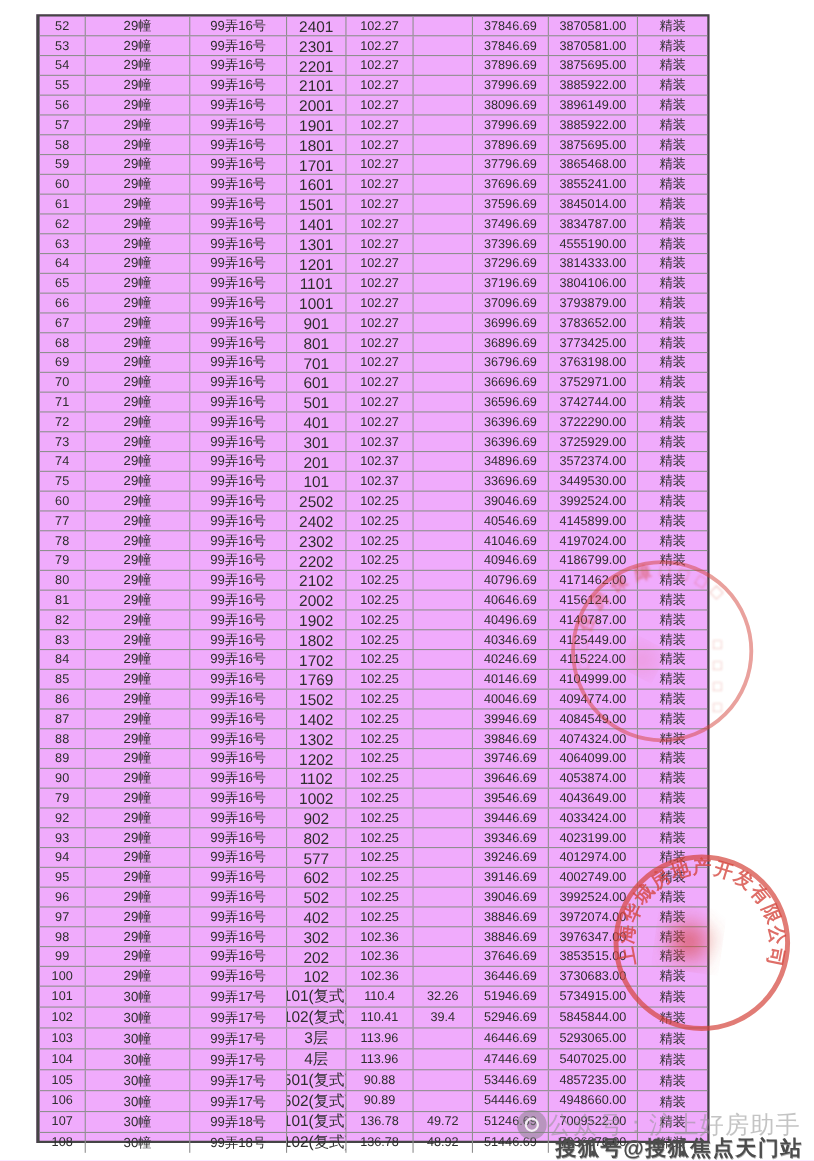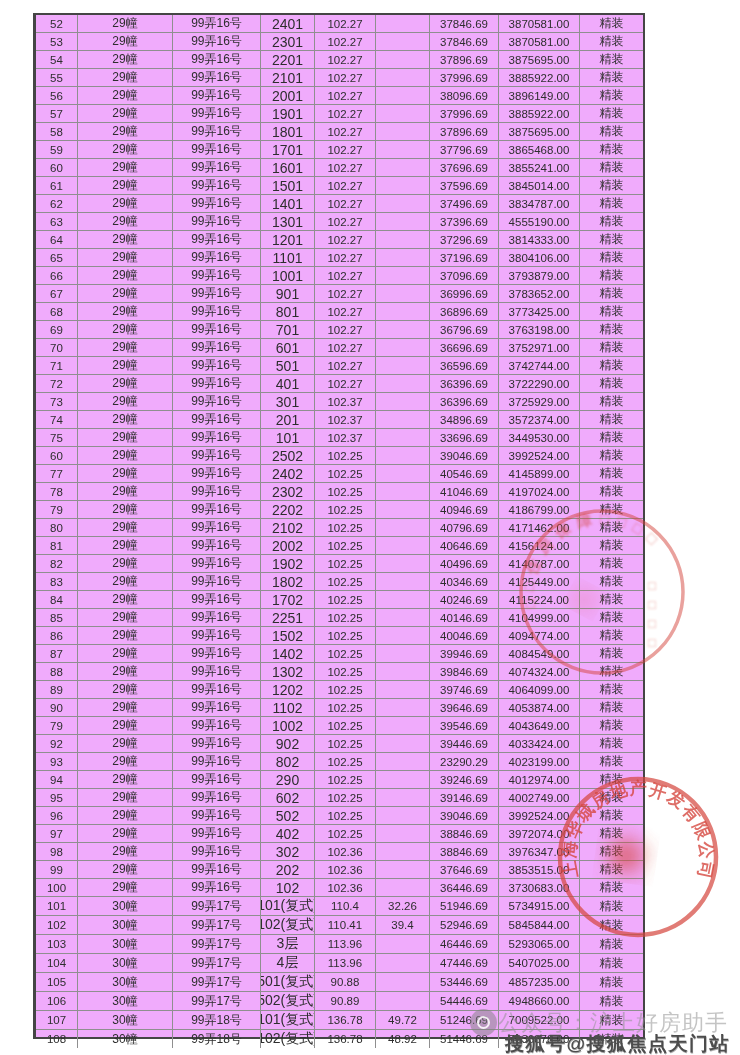--- a/index.html
+++ b/index.html
@@ -416,21 +416,21 @@
       <div class="tcell c4">102.25</div>
       <div class="tcell c5"></div>
       <div class="tcell c6">40246.69</div>
       <div class="tcell c7">4115224.00</div>
       <div class="tcell c8">精装</div>
     </div>
     <div class="trow">
       <div class="tcell c0">85</div>
       <div class="tcell c1">29幢</div>
       <div class="tcell c2">99弄16号</div>
-      <div class="tcell c3">2251</div>
+      <div class="tcell c3">1769</div>
       <div class="tcell c4">102.25</div>
       <div class="tcell c5"></div>
       <div class="tcell c6">40146.69</div>
       <div class="tcell c7">4104999.00</div>
       <div class="tcell c8">精装</div>
     </div>
     <div class="trow">
       <div class="tcell c0">86</div>
       <div class="tcell c1">29幢</div>
       <div class="tcell c2">99弄16号</div>
@@ -507,29 +507,29 @@
       <div class="tcell c7">4033424.00</div>
       <div class="tcell c8">精装</div>
     </div>
     <div class="trow">
       <div class="tcell c0">93</div>
       <div class="tcell c1">29幢</div>
       <div class="tcell c2">99弄16号</div>
       <div class="tcell c3">802</div>
       <div class="tcell c4">102.25</div>
       <div class="tcell c5"></div>
-      <div class="tcell c6">23290.29</div>
+      <div class="tcell c6">39346.69</div>
       <div class="tcell c7">4023199.00</div>
       <div class="tcell c8">精装</div>
     </div>
     <div class="trow">
       <div class="tcell c0">94</div>
       <div class="tcell c1">29幢</div>
       <div class="tcell c2">99弄16号</div>
-      <div class="tcell c3">290</div>
+      <div class="tcell c3">577</div>
       <div class="tcell c4">102.25</div>
       <div class="tcell c5"></div>
       <div class="tcell c6">39246.69</div>
       <div class="tcell c7">4012974.00</div>
       <div class="tcell c8">精装</div>
     </div>
     <div class="trow">
       <div class="tcell c0">95</div>
       <div class="tcell c1">29幢</div>
       <div class="tcell c2">99弄16号</div>

